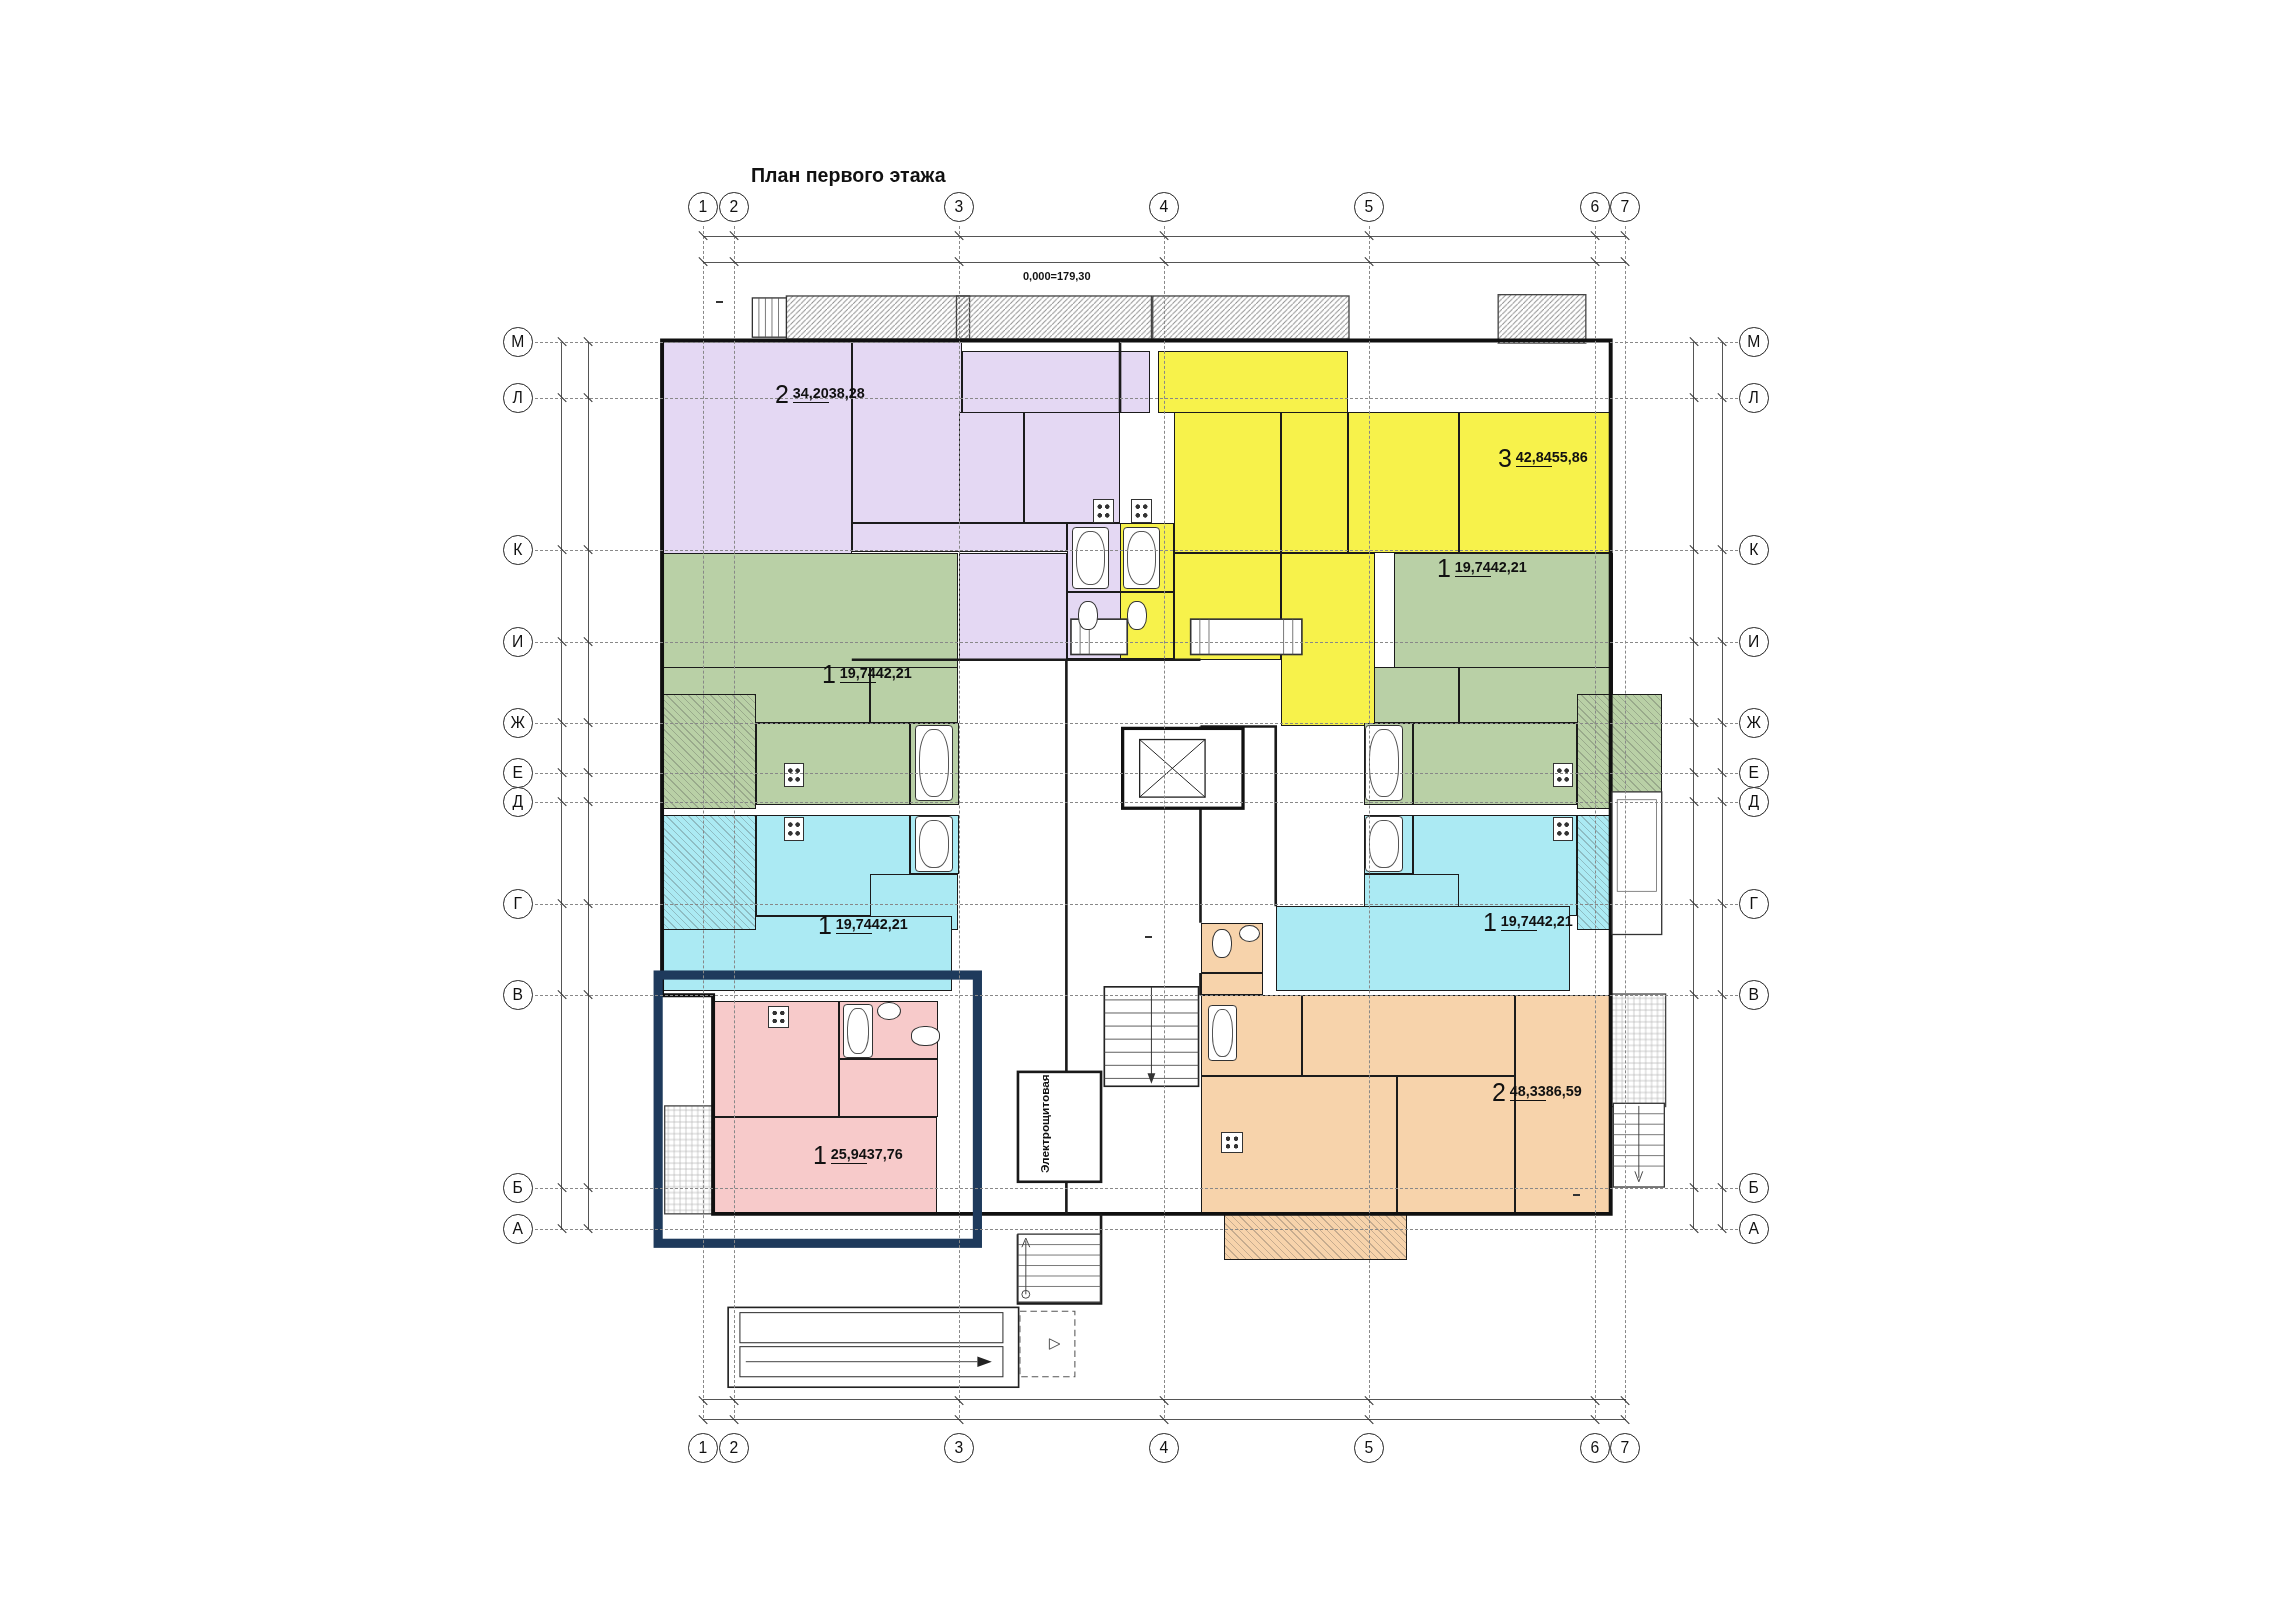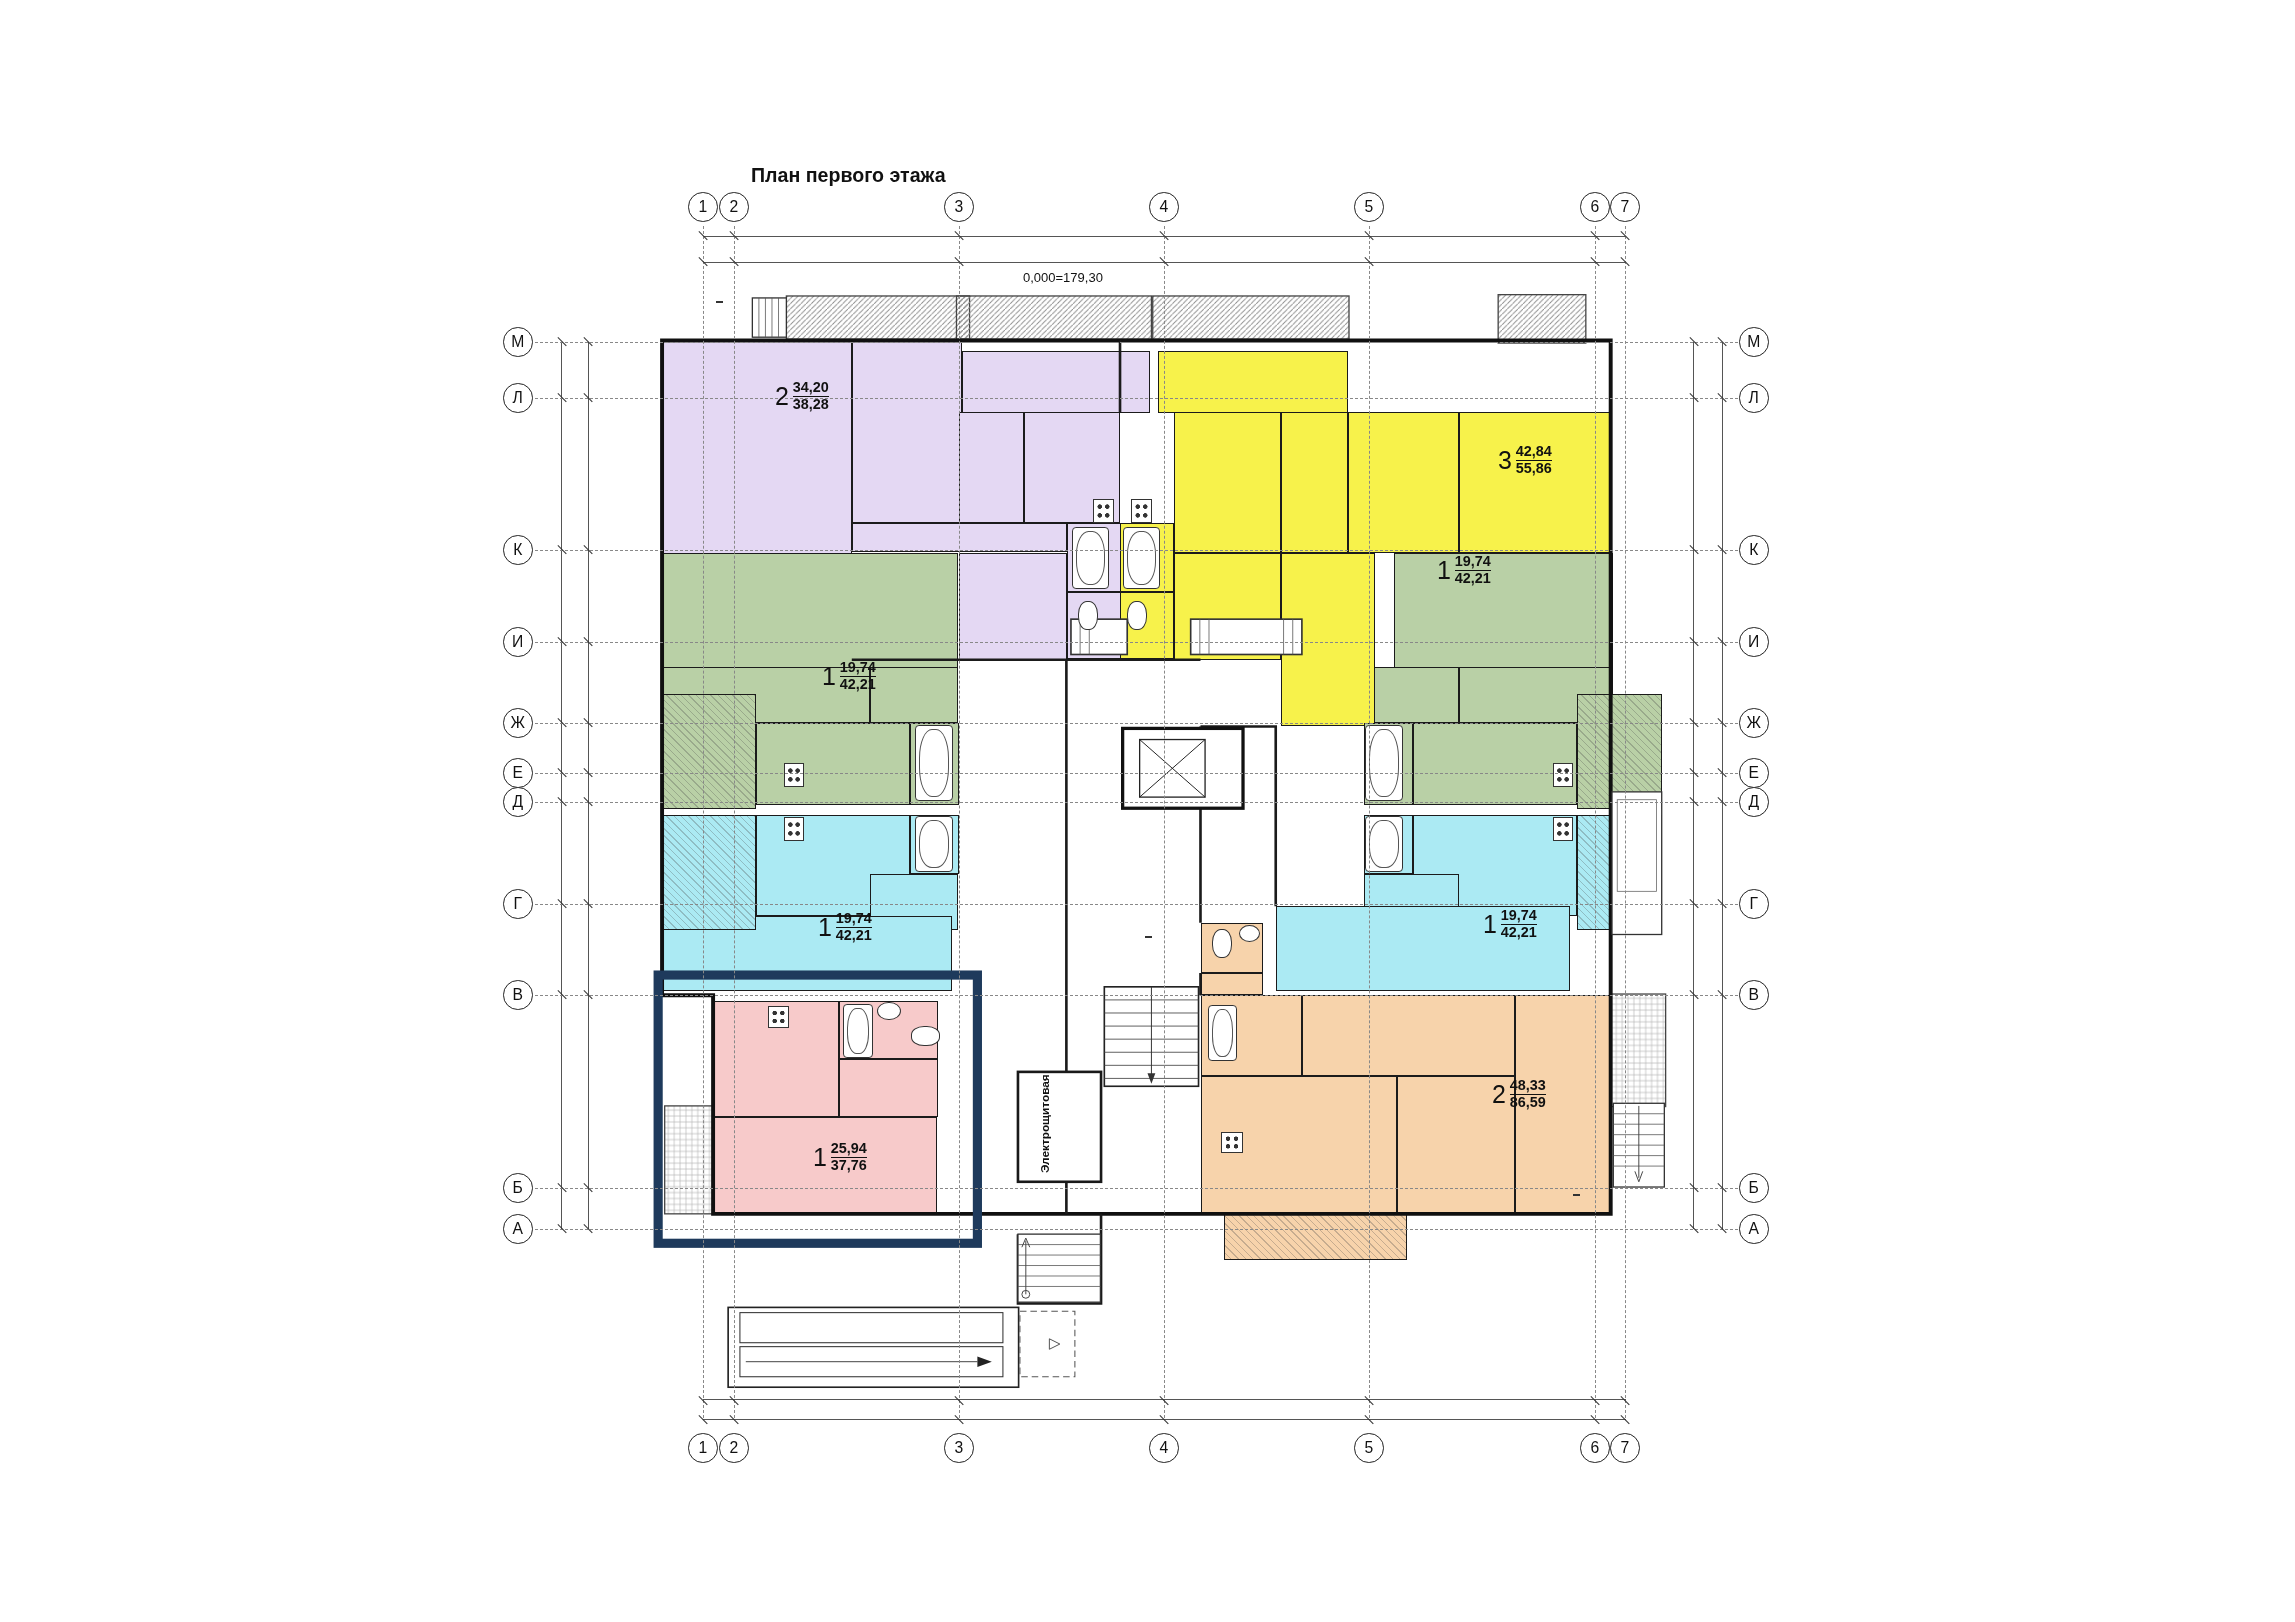--- a/index.html
+++ b/index.html
@@ -11,27 +11,27 @@
   .arealab{position:absolute;font-size:12.4px;font-weight:bold;white-space:nowrap;
            text-decoration:underline;letter-spacing:0.1px;}
   .dimlab{position:absolute;font-size:11px;white-space:nowrap;width:79px;text-align:center;color:#222;}
   .mdim{position:absolute;font-size:10.5px;white-space:nowrap;color:#222;}
   .rdim{position:absolute;font-size:10.5px;white-space:nowrap;width:55px;text-align:center;
         transform:rotate(-90deg);transform-origin:center;color:#222;}
   .lvl{position:absolute;font-size:11.8px;font-weight:bold;border:1px solid #333;background:#fff;
        padding:0 2.6px;white-space:nowrap;}
   .ramp{position:absolute;font-size:11.8px;white-space:nowrap;}
   .title{position:absolute;font-size:19.6px;font-weight:bold;white-space:nowrap;}
-  .marknote{position:absolute;font-size:13px;font-weight:normal;white-space:nowrap;}
+  .marknote{position:absolute;font-size:11px;font-weight:bold;white-space:nowrap;}
   .vtext{position:absolute;font-size:11.8px;font-weight:bold;white-space:nowrap;
          transform:rotate(-90deg);transform-origin:left top;}
   
   .apt{position:absolute;display:flex;align-items:center;gap:3.9px;}
   .apt .n{font-size:25px;}
-  .apt .frac{display:inline-flex;flex-direction:column;font-size:14.4px;font-weight:bold;line-height:1.08;}
+  .apt .frac{display:inline-flex;font-size:14.4px;font-weight:bold;line-height:1.08;}
   .apt .frac .a{border-bottom:1.3px solid #111;}
   
   .vaxis{position:absolute;top:0;width:0;height:1623px;}
   .haxis{position:absolute;left:0;width:2295px;height:0;}
   .circ{position:absolute;width:27.5px;height:27.5px;border:1.4px solid #222;border-radius:50%;
         background:#fff;font-size:15.7px;text-align:center;line-height:27.5px;}
   .vaxis .circ{left:-15px;}
   .vaxis .circ.c1{top:192px;} .vaxis .circ.c2{top:1433px;}
   .vaxis .aline{position:absolute;left:0;top:226px;height:1192px;border-left:1px dashed #888;}
   .haxis .circ.c1{left:503px;top:-15px;} .haxis .circ.c2{left:1739px;top:-15px;}

